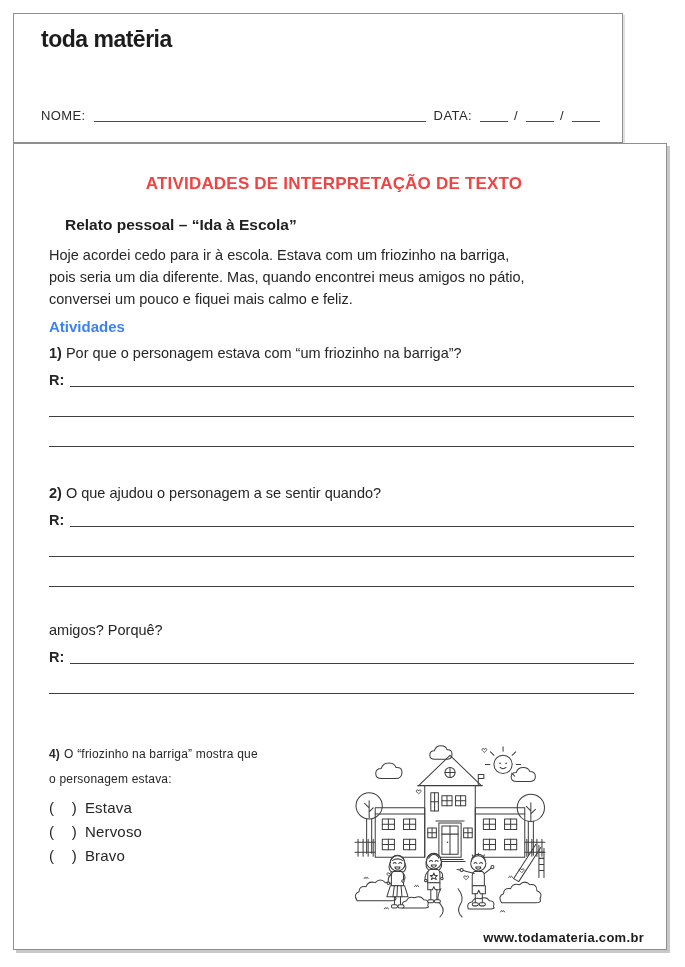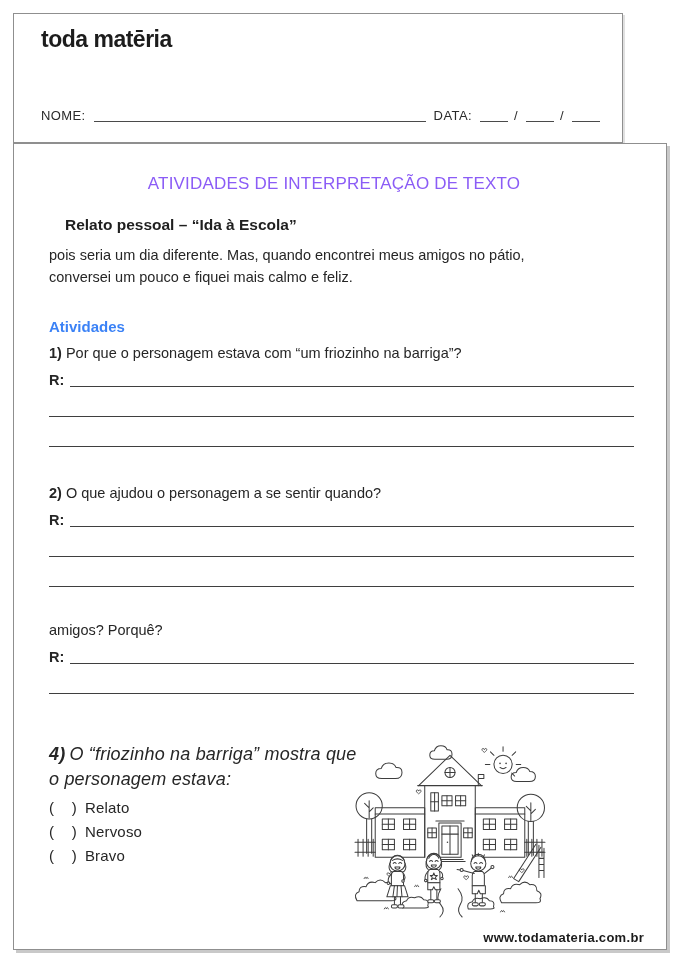--- a/index.html
+++ b/index.html
@@ -30,38 +30,38 @@
   .date-seg{display:inline-block;width:28px;align-self:stretch;border-bottom:1.5px solid #4a4a4a;margin-left:8px;}
   .date-slash{margin-left:6px;line-height:1;}
   
   .content-box{
     position:absolute;left:13px;top:143px;width:654px;height:807px;
     border:1px solid #8f8f8f;box-sizing:border-box;background:#fff;
     box-shadow:3px 3px 0 0 #c9c9c9;
   }
   .ws-title{
     position:absolute;left:0;right:12px;top:30px;text-align:center;
-    font-size:17px;font-weight:normal;letter-spacing:0.2px;color:#8b5cf6;
+    font-size:17px;font-weight:bold;letter-spacing:0.2px;color:#ef4444;
   }
   .ws-subtitle{
     position:absolute;left:35px;top:72px;font-size:15.5px;font-weight:bold;color:#1f1f1f;margin-left:16px;
   }
   .ws-passage{position:absolute;left:35px;right:32px;top:100px;font-size:14.5px;}
   .ws-passage .pline{line-height:22px;}
   .ws-activities{position:absolute;left:35px;top:174px;font-size:15px;font-weight:bold;color:#3b82f6;text-align:center;}
   .question{position:absolute;left:35px;right:32px;}
   .q1{top:198px;} .q2{top:338px;} .q3{top:475px;}
   .q4{top:598px;right:auto;width:310px;}
   .qtext{font-size:14.5px;line-height:23px;}
   .qnum{font-weight:bold;margin-right:4px;}
   .ans-first{display:flex;align-items:flex-end;height:22px;font-size:14.5px;}
   .rlbl{font-weight:bold;line-height:1;}
   .rline{flex:1;align-self:stretch;border-bottom:1.5px solid #3f3f3f;margin-left:6px;}
   .answer-line{height:29px;border-bottom:1.5px solid #3f3f3f;}
-  .q4 .qtext{font-size:18px;line-height:25px;letter-spacing:0.2px;font-style:italic;}
+  .q4 .qtext{font-size:12px;line-height:25px;letter-spacing:0.2px;}
   .options{margin-top:4px;font-size:15px;letter-spacing:0.2px;}
   .opt{line-height:24px;display:flex;align-items:center;}
   .bracket{white-space:pre;}
   .optlabel{margin-left:8px;}
   .illustration{position:absolute;left:340px;top:582px;width:192px;height:192px;}
   .ws-footer{
     position:absolute;right:22px;top:786px;font-size:13px;font-weight:bold;
     letter-spacing:0.3px;color:#1c1c1c;
   }
 </style>
@@ -83,20 +83,21 @@
       <span class="date-seg"></span>
     </div>
   </div>
 
   <div class="content-box">
 
     <div class="ws-title">ATIVIDADES DE INTERPRETAÇÃO DE TEXTO</div>
     <div class="ws-subtitle">Relato pessoal – “Ida à Escola”</div>
 
     <div class="ws-passage">
+      <div class="pline">Hoje acordei cedo para ir à escola. Estava com um friozinho na barriga,</div>
       <div class="pline">pois seria um dia diferente. Mas, quando encontrei meus amigos no pátio,</div>
       <div class="pline">conversei um pouco e fiquei mais calmo e feliz.</div>
     </div>
 
     <div class="ws-activities">Atividades</div>
 
     <div class="question q1">
       <div class="qtext"><span class="qnum">1)</span><span>Por que o personagem estava com “um friozinho na barriga”?</span></div>
       <div class="ans-first">
         <span class="rlbl">R:</span>
@@ -124,21 +125,21 @@
       </div>
       <div class="answer-line"></div>
     </div>
 
     <div class="question q4">
       <div class="qtext"><span class="qnum">4)</span><span>O “friozinho na barriga” mostra que</span></div>
       <div class="qtext">o personagem estava:</div>
       <div class="options">
         <div class="opt">
           <span class="bracket">(    )</span>
-          <span class="optlabel">Relato</span>
+          <span class="optlabel">Estava</span>
         </div>
         <div class="opt">
           <span class="bracket">(    )</span>
           <span class="optlabel">Nervoso</span>
         </div>
         <div class="opt">
           <span class="bracket">(    )</span>
           <span class="optlabel">Bravo</span>
         </div>
       </div>

